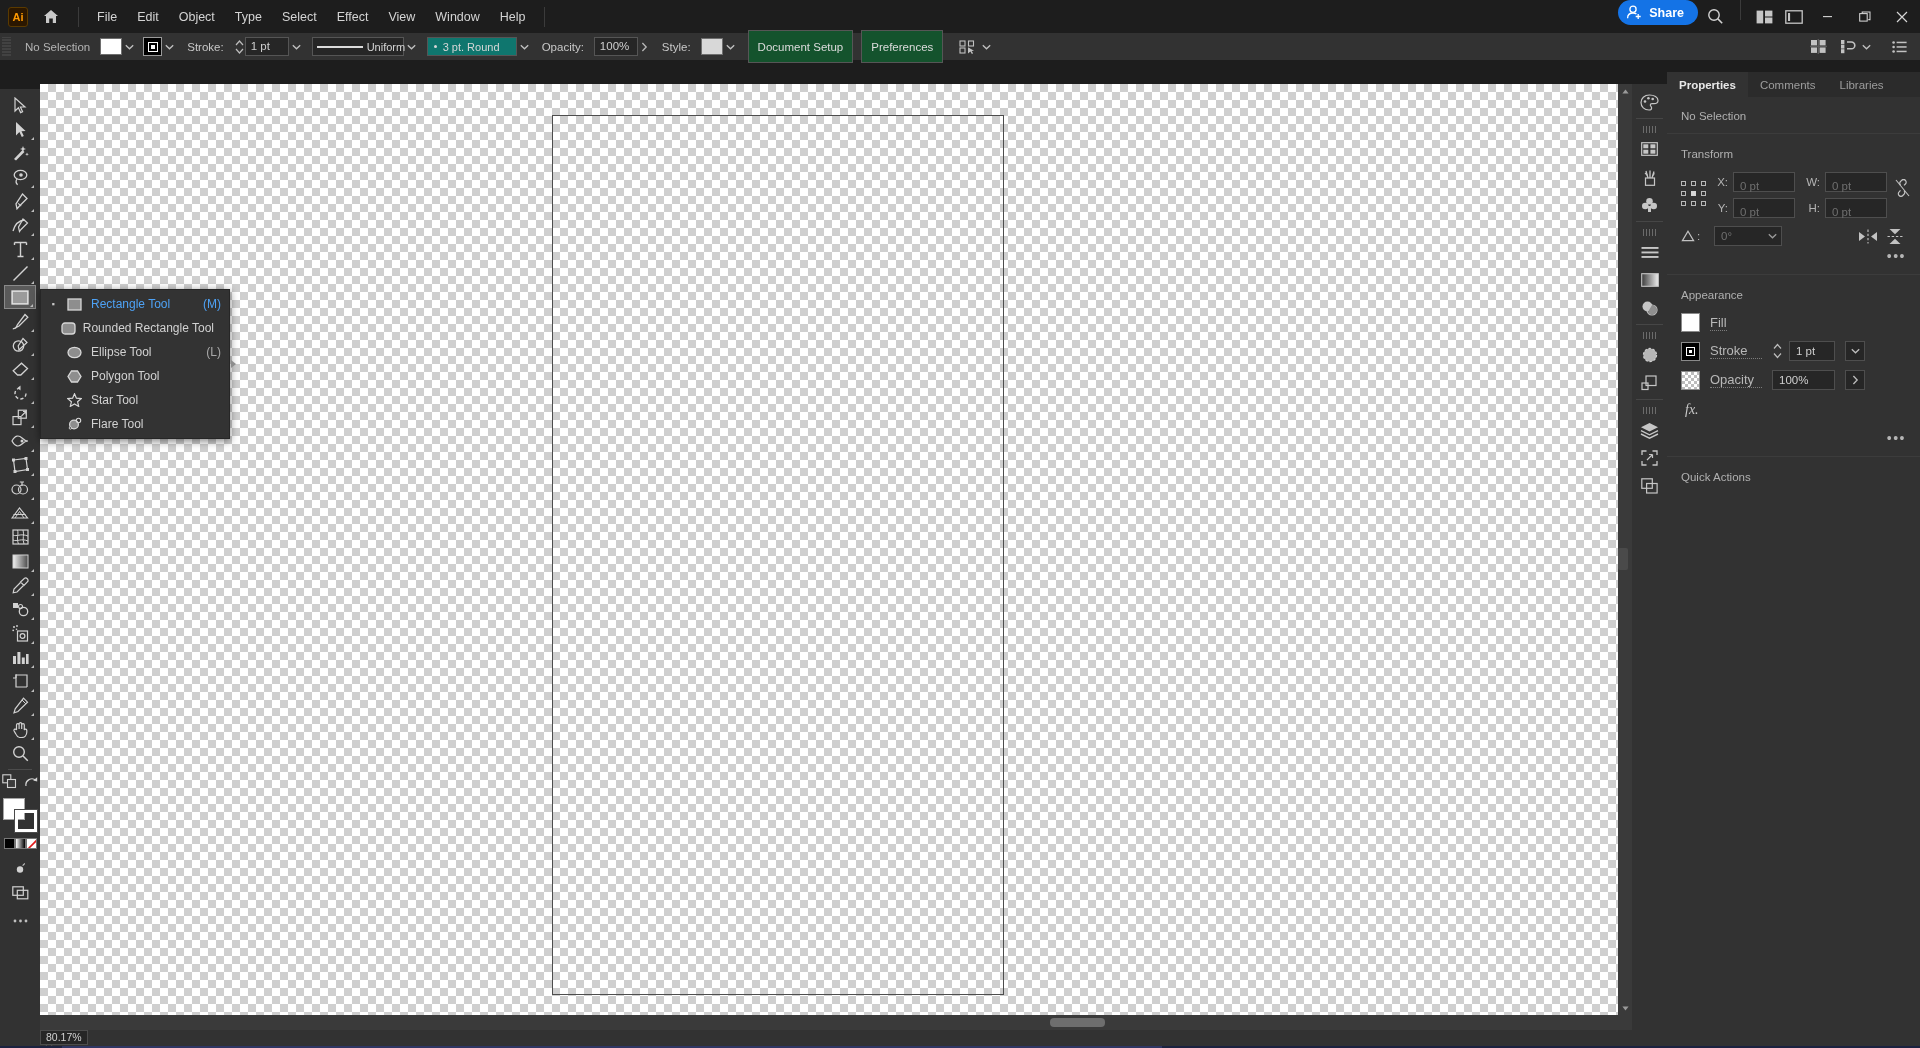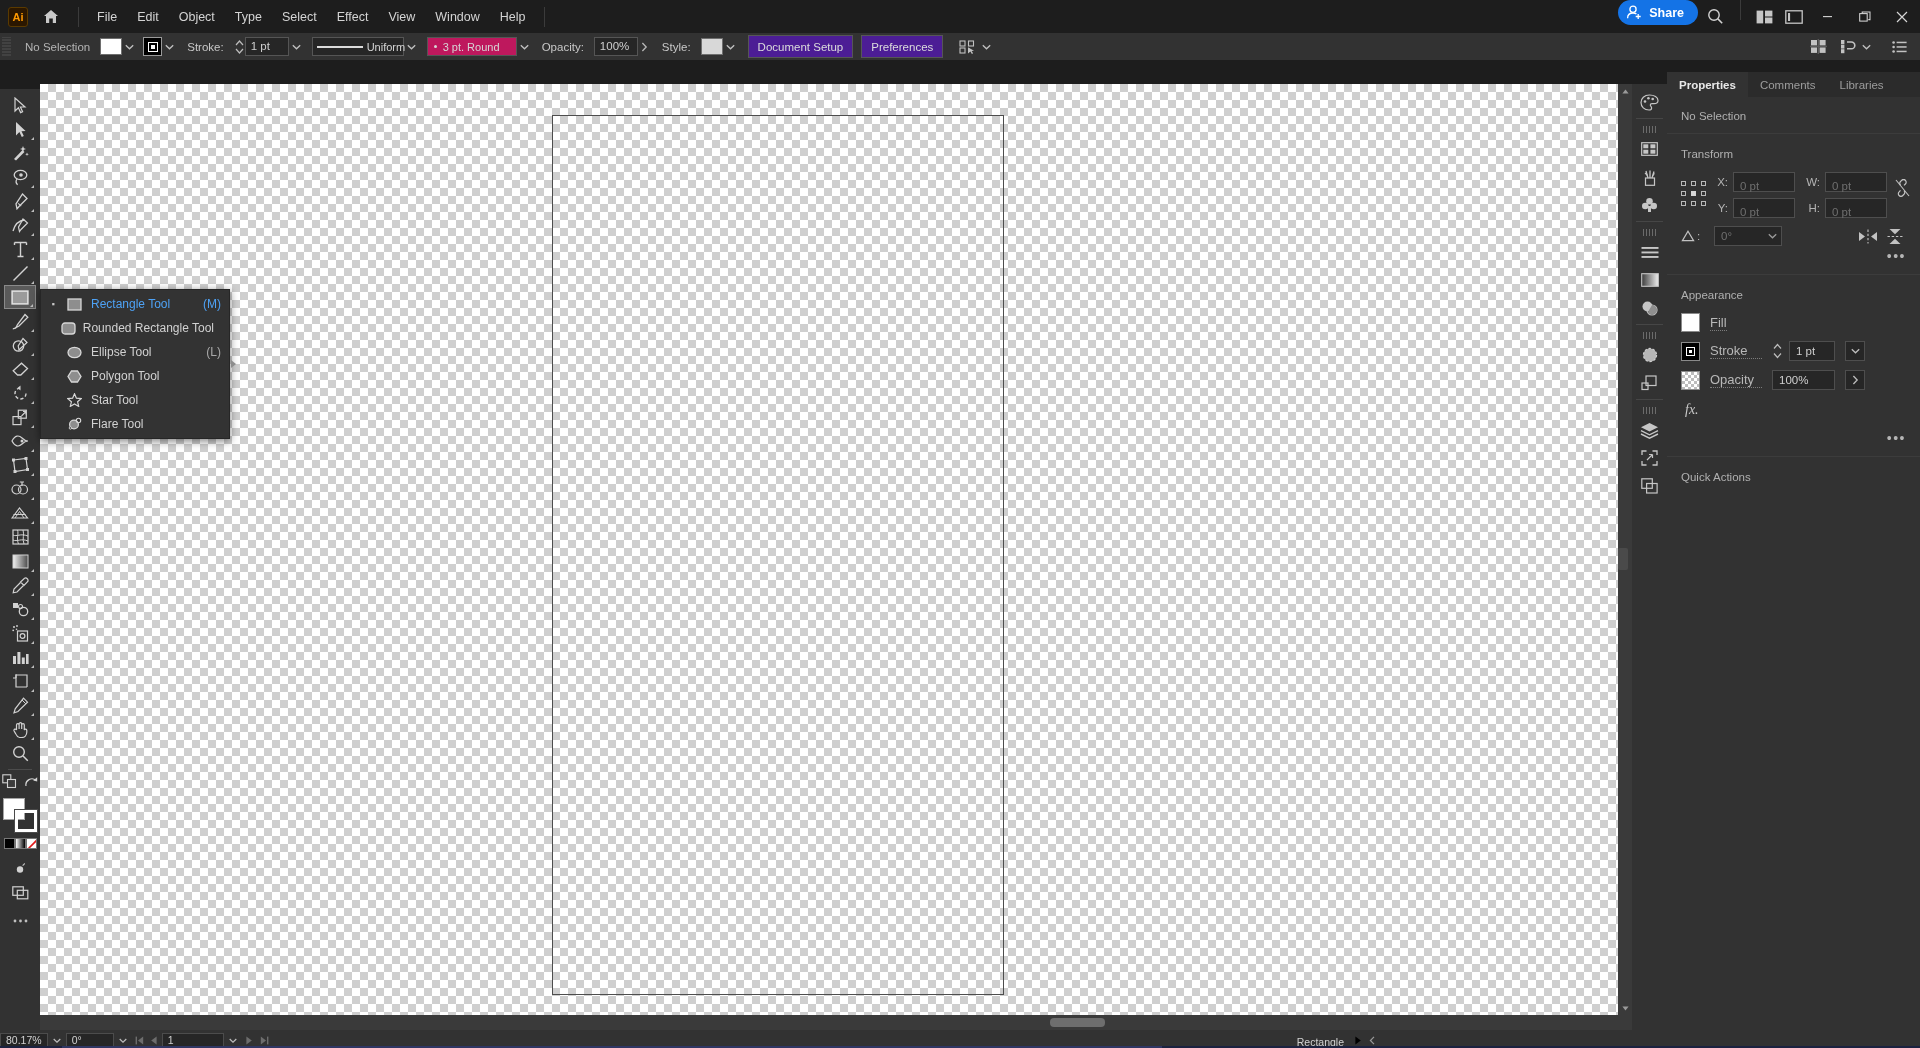--- a/index.html
+++ b/index.html
@@ -69,30 +69,30 @@
     height:19px; line-height:17px; padding:0 5px; min-width:44px; cursor:text;
   }
   .stepper { display:flex; flex-direction:column; justify-content:center; width:11px; height:19px; cursor:pointer; }
   .stroke-profile {
     background:#262626; border:1px solid #555; height:19px; width:92px;
     display:flex; align-items:center; gap:4px; padding:0 4px; cursor:pointer;
   }
   .stroke-profile .ln { flex:0 0 46px; height:2px; background:#dcdcdc; }
   .stroke-profile span { color:#d6d6d6; font-size:11px; }
   .brush-field {
-    background:#be185d; border:1px solid #555; height:19px; width:90px;
+    background:#0f766e; border:1px solid #555; height:19px; width:90px;
     display:flex; align-items:center; gap:6px; padding:0 6px; cursor:pointer;
   }
   .brush-field .dot { width:3px; height:3px; border-radius:50%; background:#d6d6d6; }
   .brush-field span { color:#d6d6d6; font-size:11px; }
   .arrow-btn { width:14px; height:19px; display:flex; align-items:center; justify-content:center; color:#b9b9b9; cursor:pointer; font-size:11px;}
   .style-swatch { width:22px; height:17px; background:#d8d8d8; border:1px solid #6e6e6e; cursor:pointer; }
   .cb-btn {
-    background:#4c1d95; border:1px solid #565656; color:#dcdcdc; font-size:11.5px;
-    height:23px; padding:0 9px; display:flex; align-items:center; cursor:pointer;
+    background:#14532d; border:1px solid #565656; color:#dcdcdc; font-size:11.5px;
+    height:33px; padding:0 9px; display:flex; align-items:center; cursor:pointer;
   }
   .cb-icon { width:22px; height:20px; display:flex; align-items:center; justify-content:center; cursor:pointer; }
 
   
   .tabbar {
     position:absolute; left:40px; top:61px; width:1592px; height:23px;
     background:#2b2b2b; display:flex; align-items:flex-end;
   }
   .doctab {
     height:23px; background:#3c3c3c; display:flex; align-items:center;
@@ -235,21 +235,21 @@
   .ap-lb { color:#b8b8b8; font-size:13px; border-bottom:1px dotted #7c7c7c; }
   .sm-field {
     background:#262626; border:1px solid #4e4e4e; height:20px;
     color:#cfcfcf; font-size:11.5px; line-height:18px; padding:0 6px; cursor:text;
   }
   .fx { color:#c9c9c9; font-size:14px; font-style:italic; font-family:"Liberation Serif",serif; padding:3px 0 0 4px; cursor:pointer; }
 
   
   .statusbar {
     position:absolute; left:0; bottom:0; width:1920px; height:18px;
-    background:#323232; display:flex; align-items:flex-end; 
+    background:#323232; display:flex; align-items:flex-start; padding-left:40px;flex-direction:column;
   }
   .st-field {
     background:#262626; border:1px solid #4c4c4c; height:15px; color:#d2d2d2;
     font-size:10.5px; line-height:13px; padding:0 5px; min-width:46px; cursor:text;
   }
   .st-chev { width:18px; height:15px; display:flex;align-items:center;justify-content:center;cursor:pointer;color:#bdbdbd;}
   .st-nav { width:15px; height:15px; display:flex;align-items:center;justify-content:center;cursor:pointer;color:#c5c5c5;font-size:9px;}
   .st-nav.dim { color:#6d6d6d; }
   .st-tool { color:#d2d2d2; font-size:10.5px; margin:0 6px; }
   .taskbar-strip { position:absolute; left:0; bottom:0; width:1920px; height:2px; background:#1b2240; }

